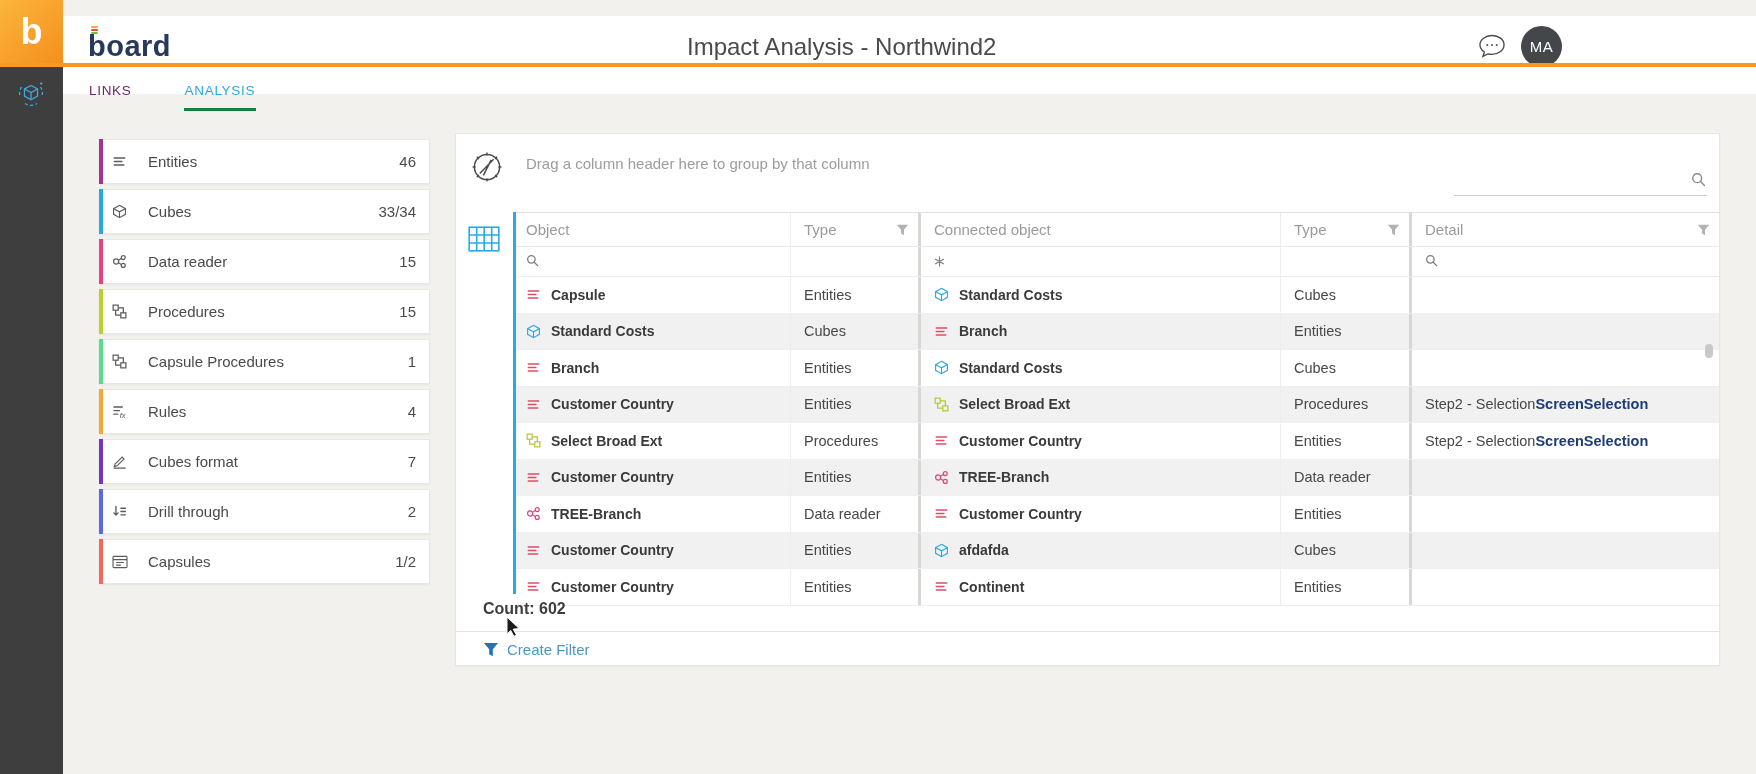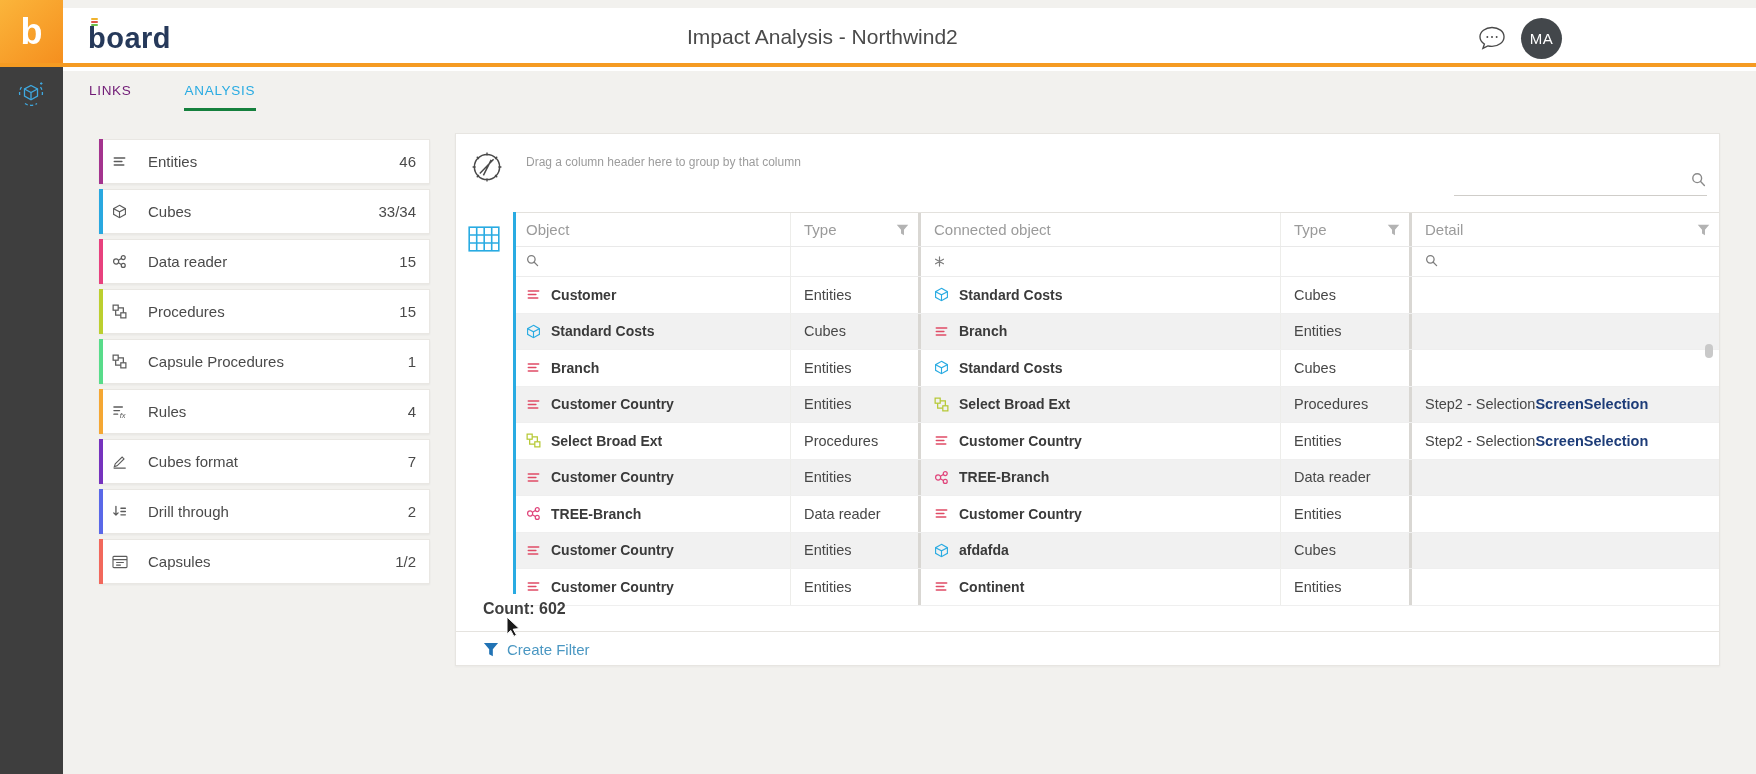--- a/index.html
+++ b/index.html
@@ -5,27 +5,27 @@
   html,body{margin:0;padding:0;}
   body{
     width:1756px;height:774px;position:relative;overflow:hidden;
     font-family:"Liberation Sans",sans-serif;background:#F2F1EE;
   }
   
   .logo-sq{position:absolute;left:0;top:0;width:63px;height:63px;z-index:5;
     background:linear-gradient(140deg,#FBB53B,#F58F1E);
     display:flex;align-items:center;justify-content:center;cursor:pointer;}
   .logo-sq span{color:#fff;font-size:36px;font-weight:700;line-height:1;}
-  .topbar{position:absolute;left:63px;top:8px;right:0;height:63px;background:#fff;}
+  .topbar{position:absolute;left:63px;top:16px;right:0;height:78px;background:#fff;}
   .orange-rule{position:absolute;left:0;top:63px;width:100%;height:4px;background:#F59B22;z-index:6;}
   .brand{position:absolute;left:25px;top:13px;cursor:pointer;}
   .brand .stripes{position:absolute;left:3px;top:-3px;display:flex;flex-direction:column;gap:1px;}
   .brand .stripes i{width:7px;height:2px;border-radius:1px;display:block;}
   .brand .word{font-size:29px;font-weight:700;color:#26395A;letter-spacing:.5px;line-height:1.2;}
-  .page-title{position:absolute;left:624px;top:17px;font-size:21px;color:#4A4A4A;}
+  .page-title{position:absolute;left:624px;top:17px;font-size:24px;color:#4A4A4A;}
   .chat-btn{position:absolute;left:1414px;top:17px;cursor:pointer;}
   .avatar{position:absolute;left:1458px;top:10px;width:41px;height:41px;border-radius:50%;
     background:#43474B;color:#fff;font-size:15px;letter-spacing:.5px;
     display:flex;align-items:center;justify-content:center;cursor:pointer;}
   
   .rail{position:absolute;left:0;top:67px;width:63px;bottom:0;background:#3E3E3E;}
   .rail .nav-ic{position:absolute;left:16px;top:11px;cursor:pointer;}
   
   .content{position:absolute;left:63px;top:67px;right:0;bottom:0;}
   .tabs{position:absolute;left:25px;top:14px;display:flex;gap:51px;}
@@ -38,21 +38,21 @@
     display:flex;align-items:center;cursor:pointer;}
   .lp-bar{position:absolute;left:-1px;top:-1px;bottom:-1px;width:4px;}
   .lp-icon{margin-left:12px;width:20px;height:20px;display:flex;align-items:center;}
   .lp-label{margin-left:16px;font-size:15px;color:#4A4A4A;}
   .lp-count{margin-left:auto;margin-right:13px;font-size:15px;color:#4A4A4A;}
   
   .table-card{position:absolute;left:392px;top:66px;width:1265px;height:533px;background:#fff;
     border:1px solid #E7E5E1;box-shadow:0 1px 2px rgba(0,0,0,.04);box-sizing:border-box;}
   .tc-graph-icon{position:absolute;left:13px;top:15px;cursor:pointer;}
   .tc-grid-icon{position:absolute;left:12px;top:92px;cursor:pointer;}
-  .group-hint{position:absolute;left:70px;top:21px;font-size:12px;color:#9C9C9C;}
+  .group-hint{position:absolute;left:70px;top:21px;font-size:15px;color:#9C9C9C;}
   .search-box{position:absolute;right:12px;top:36px;width:253px;height:25px;
     border-bottom:1px solid #CFCDC9;cursor:text;}
   .search-box .mag{position:absolute;right:1px;bottom:4px;}
   .grid{position:absolute;left:57px;top:78px;width:1206px;}
   .grid-accent{position:absolute;left:57px;top:78px;width:3px;height:382px;background:#29ABE2;z-index:3;}
   .grow{display:flex;width:100%;}
   .hrow{height:33px;border-top:1px solid #E3E1DD;border-bottom:1px solid #E9E9E9;
     color:#9B9B9B;font-size:15px;}
   .frow{height:29px;border-bottom:1px solid #ECECEC;}
   .drow{height:35.5px;font-size:14.5px;color:#474747;border-bottom:1px solid #EFEFEF;}
@@ -306,21 +306,21 @@
               </svg></span>
           </div>
         </div>
         <div class="grow drow">
           <div class="cell c1">
             <span class="ricon">
               <svg width="15" height="15" viewBox="0 0 16 16" fill="none" stroke="#E04B66" stroke-width="1.7" stroke-linecap="round">
                 <path d="M2.5 4.2h11M2.5 8h8M2.5 11.8h10"></path>
               </svg>
             </span>
-            <span class="obj-name">Customer</span>
+            <span class="obj-name">Capsule</span>
           </div>
           <div class="cell c2 sep">
             <span>Entities</span>
           </div>
           <div class="cell c3">
             <span class="ricon">
               <svg width="15" height="15" viewBox="0 0 16 16" fill="none" stroke="#29ABE2" stroke-width="1.2">
                 <path d="M8 1.4 14.3 5v6L8 14.6 1.7 11V5z"></path>
                 <path d="M1.7 5 8 8.3 14.3 5M8 8.3v6.2"></path>
               </svg>

